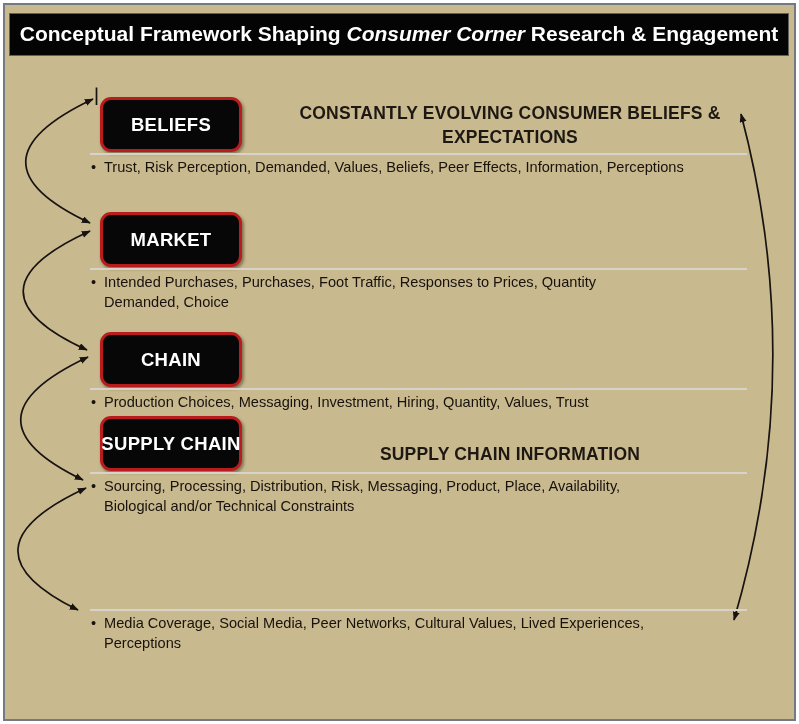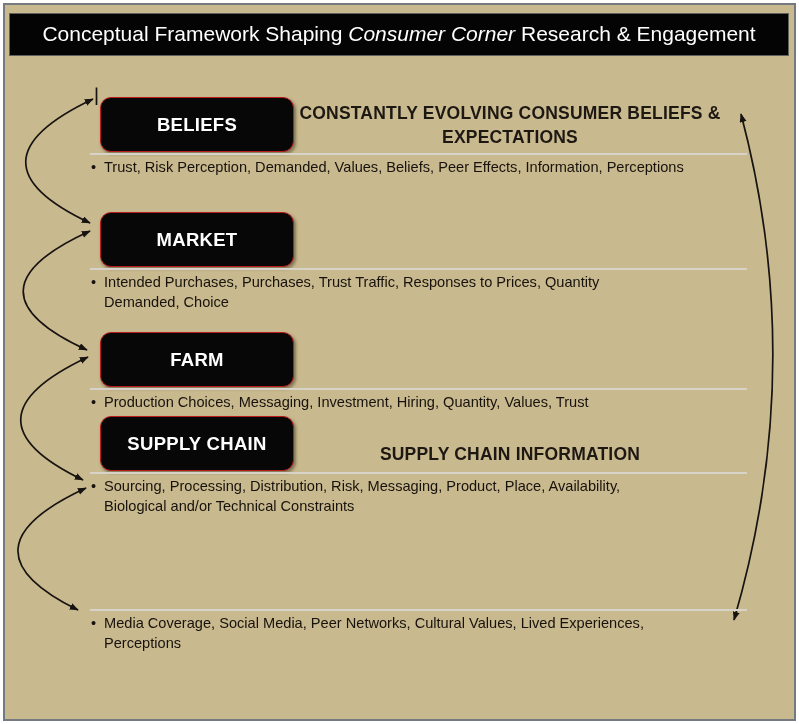--- a/index.html
+++ b/index.html
@@ -17,33 +17,33 @@
     background:var(--bg); border:2px solid var(--panel-border);
     box-sizing:border-box; z-index:0;
   }
   .arrows{position:absolute; left:0; top:0; z-index:1;}
   .arrows path.arc{stroke:var(--arrow); stroke-width:1.7; fill:none;}
   .arrows line{stroke:var(--arrow); stroke-width:1.7;}
   .arrows marker path{fill:var(--arrow); stroke:none;}
   .titlebar{
     position:absolute; left:9px; top:13px; width:780px; height:43px;
     background:var(--title-bg); border:1px solid #62605c; box-sizing:border-box;
-    color:var(--title-text); font-size:21px; font-weight:normal;
+    color:var(--title-text); font-size:21px; font-weight:bold;
     text-align:center; line-height:40px; z-index:2; white-space:nowrap;
   }
   .titlebar em{font-style:italic;}
   .section{position:absolute; left:0; width:799px; height:120px; z-index:2;}
   .section:nth-of-type(1){top:97px;}
   .section:nth-of-type(2){top:212px;}
   .section:nth-of-type(3){top:332px;}
   .section:nth-of-type(4){top:416px;}
   .section:nth-of-type(5){top:553px;}
   .label-box{
-    position:absolute; left:100px; top:0; width:194px; height:55px;
-    background:var(--box-fill); border:1px solid #b91c1c; border-radius:11px;
+    position:absolute; left:100px; top:0; width:142px; height:55px;
+    background:var(--box-fill); border:3px solid #b91c1c; border-radius:11px;
     box-shadow:1.5px 2px 3px rgba(70,60,40,.55);
     display:flex; align-items:center; justify-content:center; box-sizing:border-box;
   }
   .label-text{
     color:var(--box-text); font-size:18.5px; font-weight:bold; letter-spacing:.3px;
     white-space:nowrap;
   }
   .heading{
     position:absolute; left:278px; top:0; width:464px; height:55px;
     color:var(--heading-text); font-size:17.5px; font-weight:bold; letter-spacing:.2px;
@@ -101,27 +101,27 @@
           <div class="bullet-text">Trust, Risk Perception, Demanded, Values, Beliefs, Peer Effects, Information, Perceptions</div>
         </div>
       </div>
       <div class="section">
         <div class="label-box">
           <span class="label-text">MARKET</span>
         </div>
         <div class="divider"></div>
         <div class="bullet">
           <span class="dot">•</span>
-          <div class="bullet-text">Intended Purchases, Purchases, Trust Traffic, Responses to Prices, Quantity
+          <div class="bullet-text">Intended Purchases, Purchases, Foot Traffic, Responses to Prices, Quantity
 Demanded, Choice</div>
         </div>
       </div>
       <div class="section">
         <div class="label-box">
-          <span class="label-text">FARM</span>
+          <span class="label-text">CHAIN</span>
         </div>
         <div class="divider"></div>
         <div class="bullet">
           <span class="dot">•</span>
           <div class="bullet-text">Production Choices, Messaging, Investment, Hiring, Quantity, Values, Trust</div>
         </div>
       </div>
       <div class="section">
         <div class="label-box">
           <span class="label-text">SUPPLY CHAIN</span>

